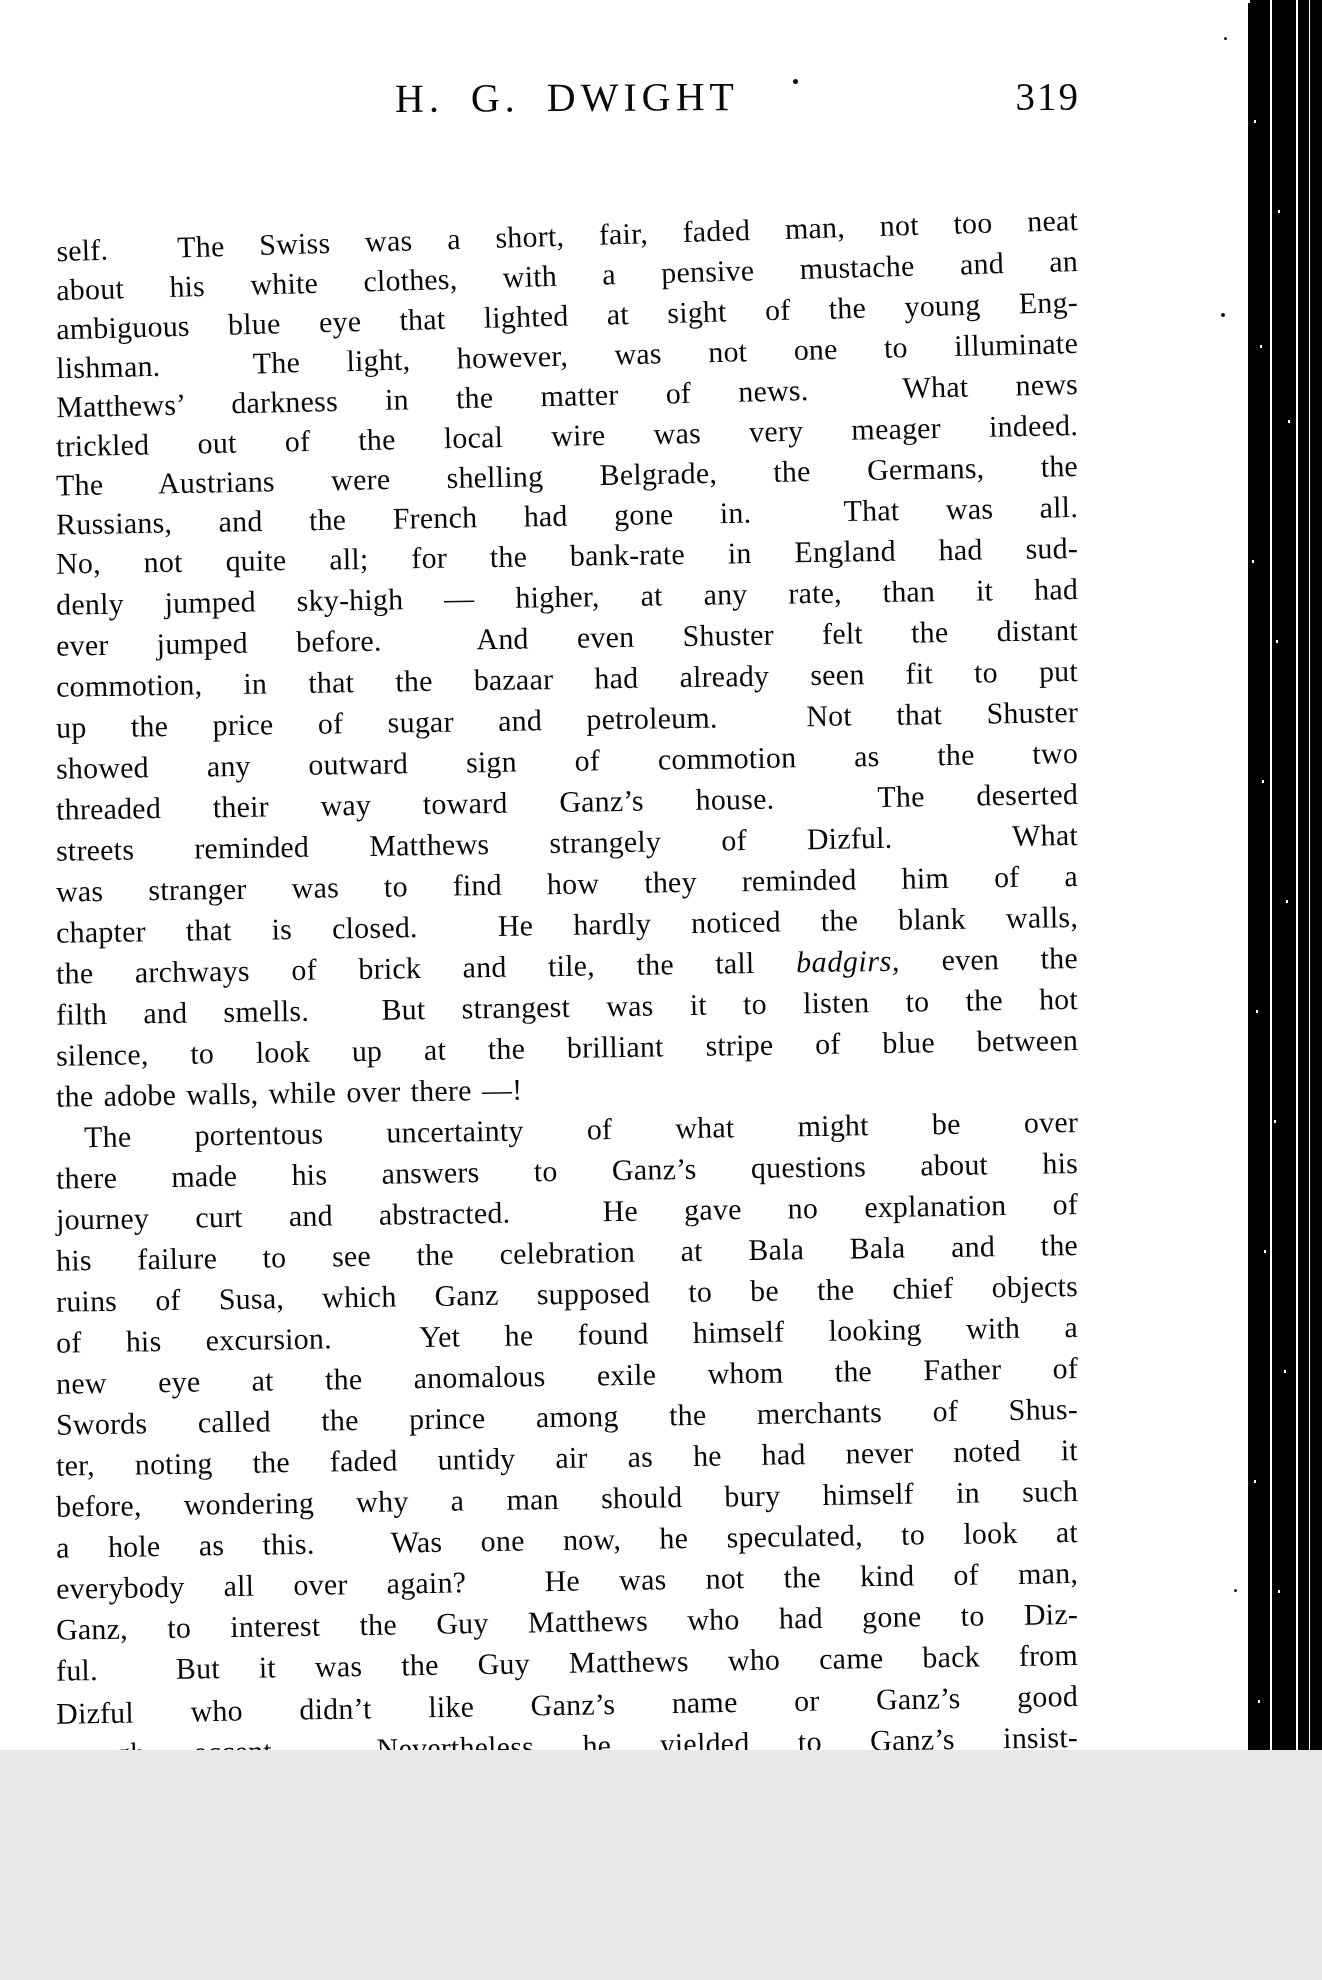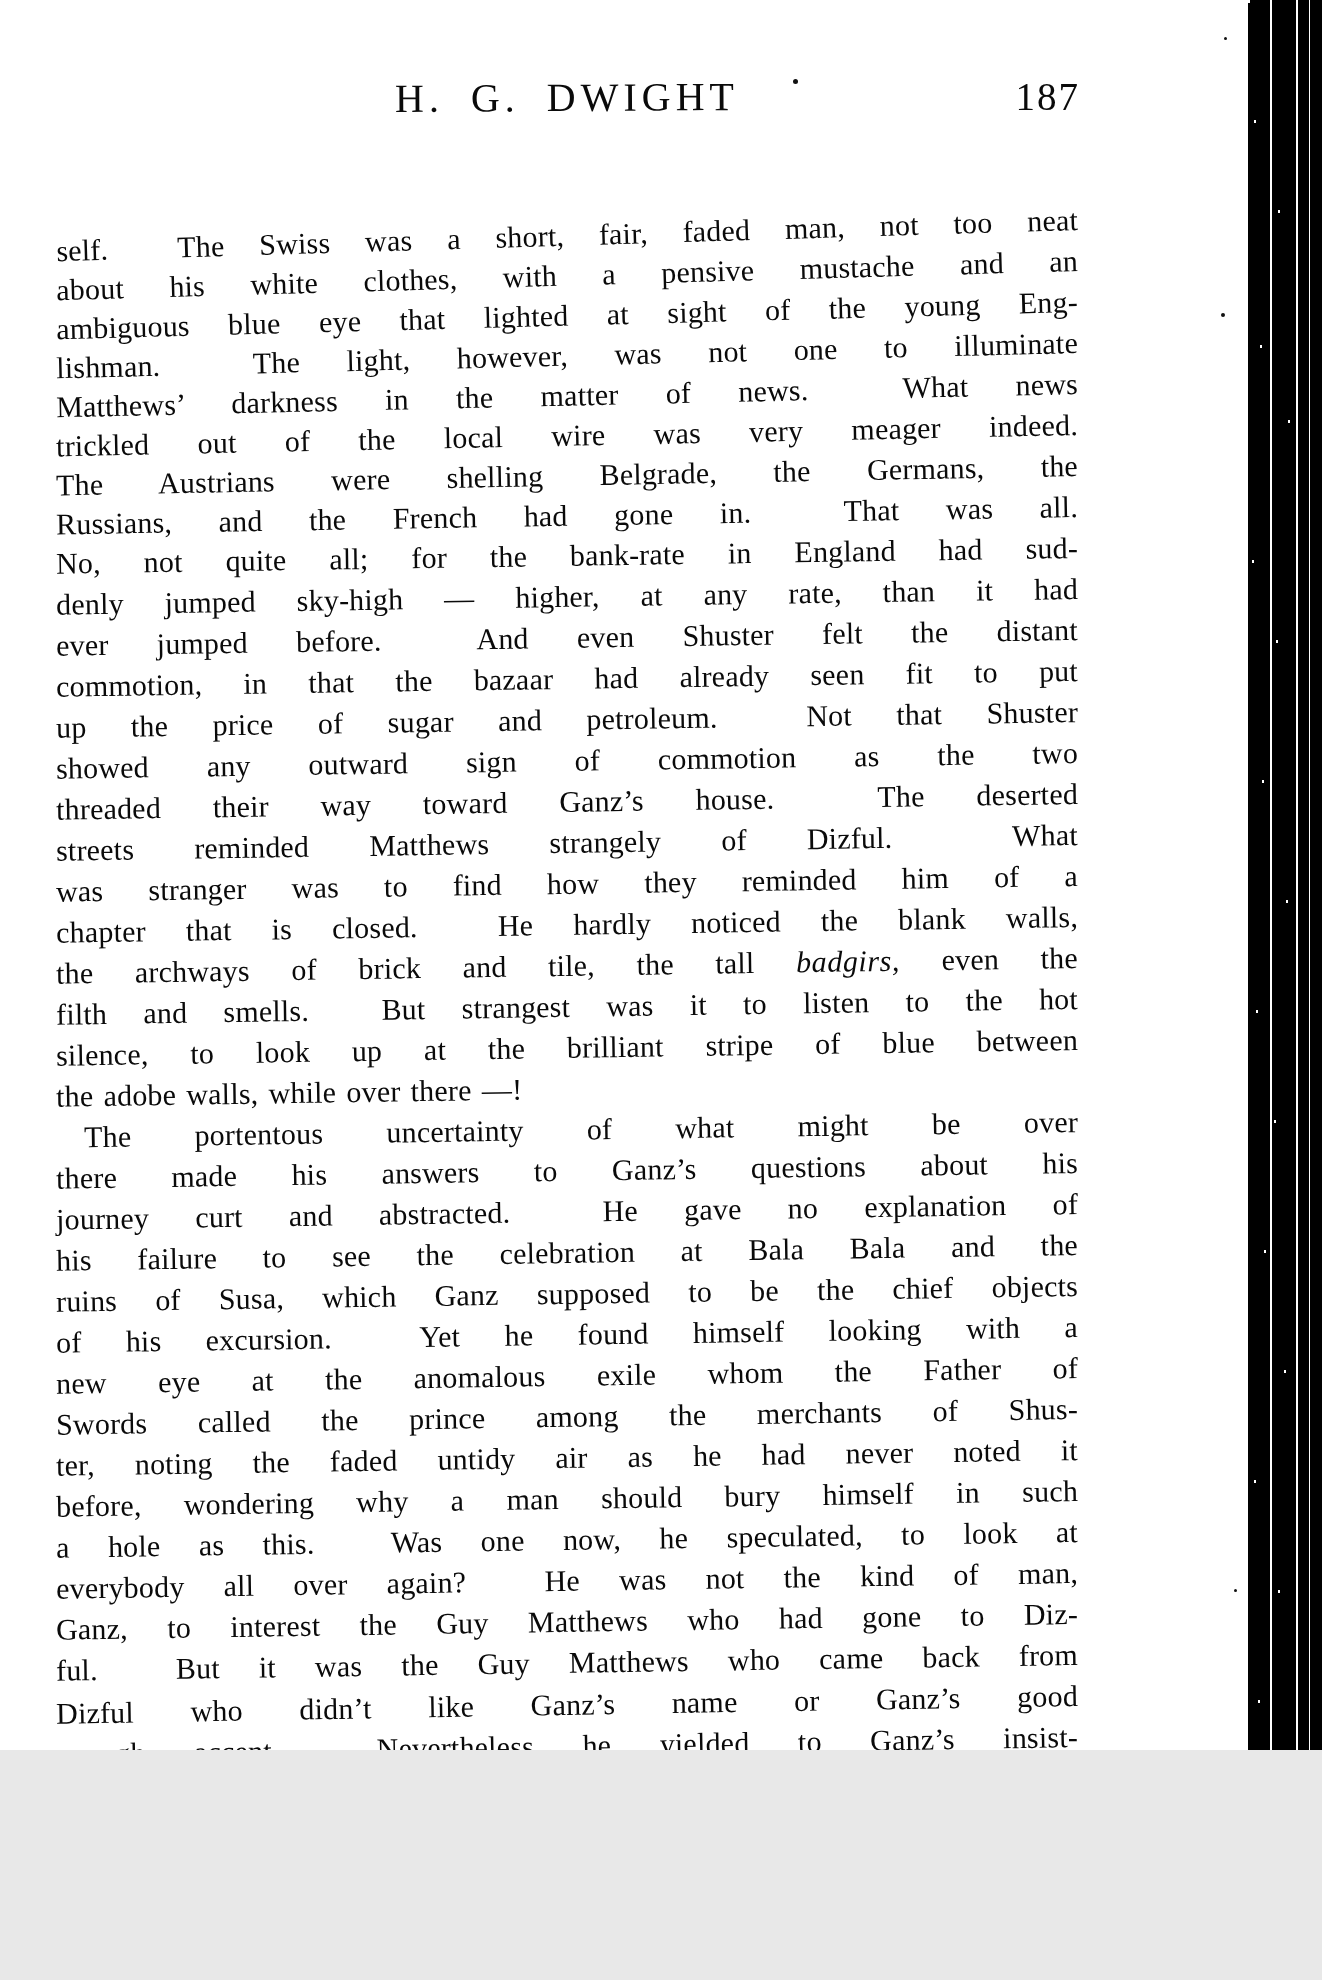--- a/index.html
+++ b/index.html
@@ -77,21 +77,21 @@
     background:#111;transform:rotate(-14deg);border-radius:2px;
   }
 </style>
 </head>
 <body>
 
 <div class="page">
 
   <div class="running-head">H. G. DWIGHT</div>
 
-  <div class="folio">187</div>
+  <div class="folio">319</div>
 
   <div class="text-column">
       <div class="line just" style="transform: rotate(-1.75deg); transform-origin: 100% 60%;"><span>self.&nbsp; The Swiss was a short, fair, faded man, not too neat</span></div>
       <div class="line just" style="transform: rotate(-1.64deg); transform-origin: 100% 60%;"><span>about his white clothes, with a pensive mustache and an</span></div>
       <div class="line just" style="transform: rotate(-1.53deg); transform-origin: 100% 60%;"><span>ambiguous blue eye that lighted at sight of the young Eng-</span></div>
       <div class="line just" style="transform: rotate(-1.42deg); transform-origin: 100% 60%;"><span>lishman.&nbsp; The light, however, was not one to illuminate</span></div>
       <div class="line just" style="transform: rotate(-1.31deg); transform-origin: 100% 60%;"><span>Matthews’ darkness in the matter of news.&nbsp; What news</span></div>
       <div class="line just" style="transform: rotate(-1.2deg); transform-origin: 100% 60%;"><span>trickled out of the local wire was very meager indeed.</span></div>
       <div class="line just" style="transform: rotate(-1.09deg); transform-origin: 100% 60%;"><span>The Austrians were shelling Belgrade, the Germans, the</span></div>
       <div class="line just" style="transform: rotate(-0.98deg); transform-origin: 100% 60%;"><span>Russians, and the French had gone in.&nbsp; That was all.</span></div>

